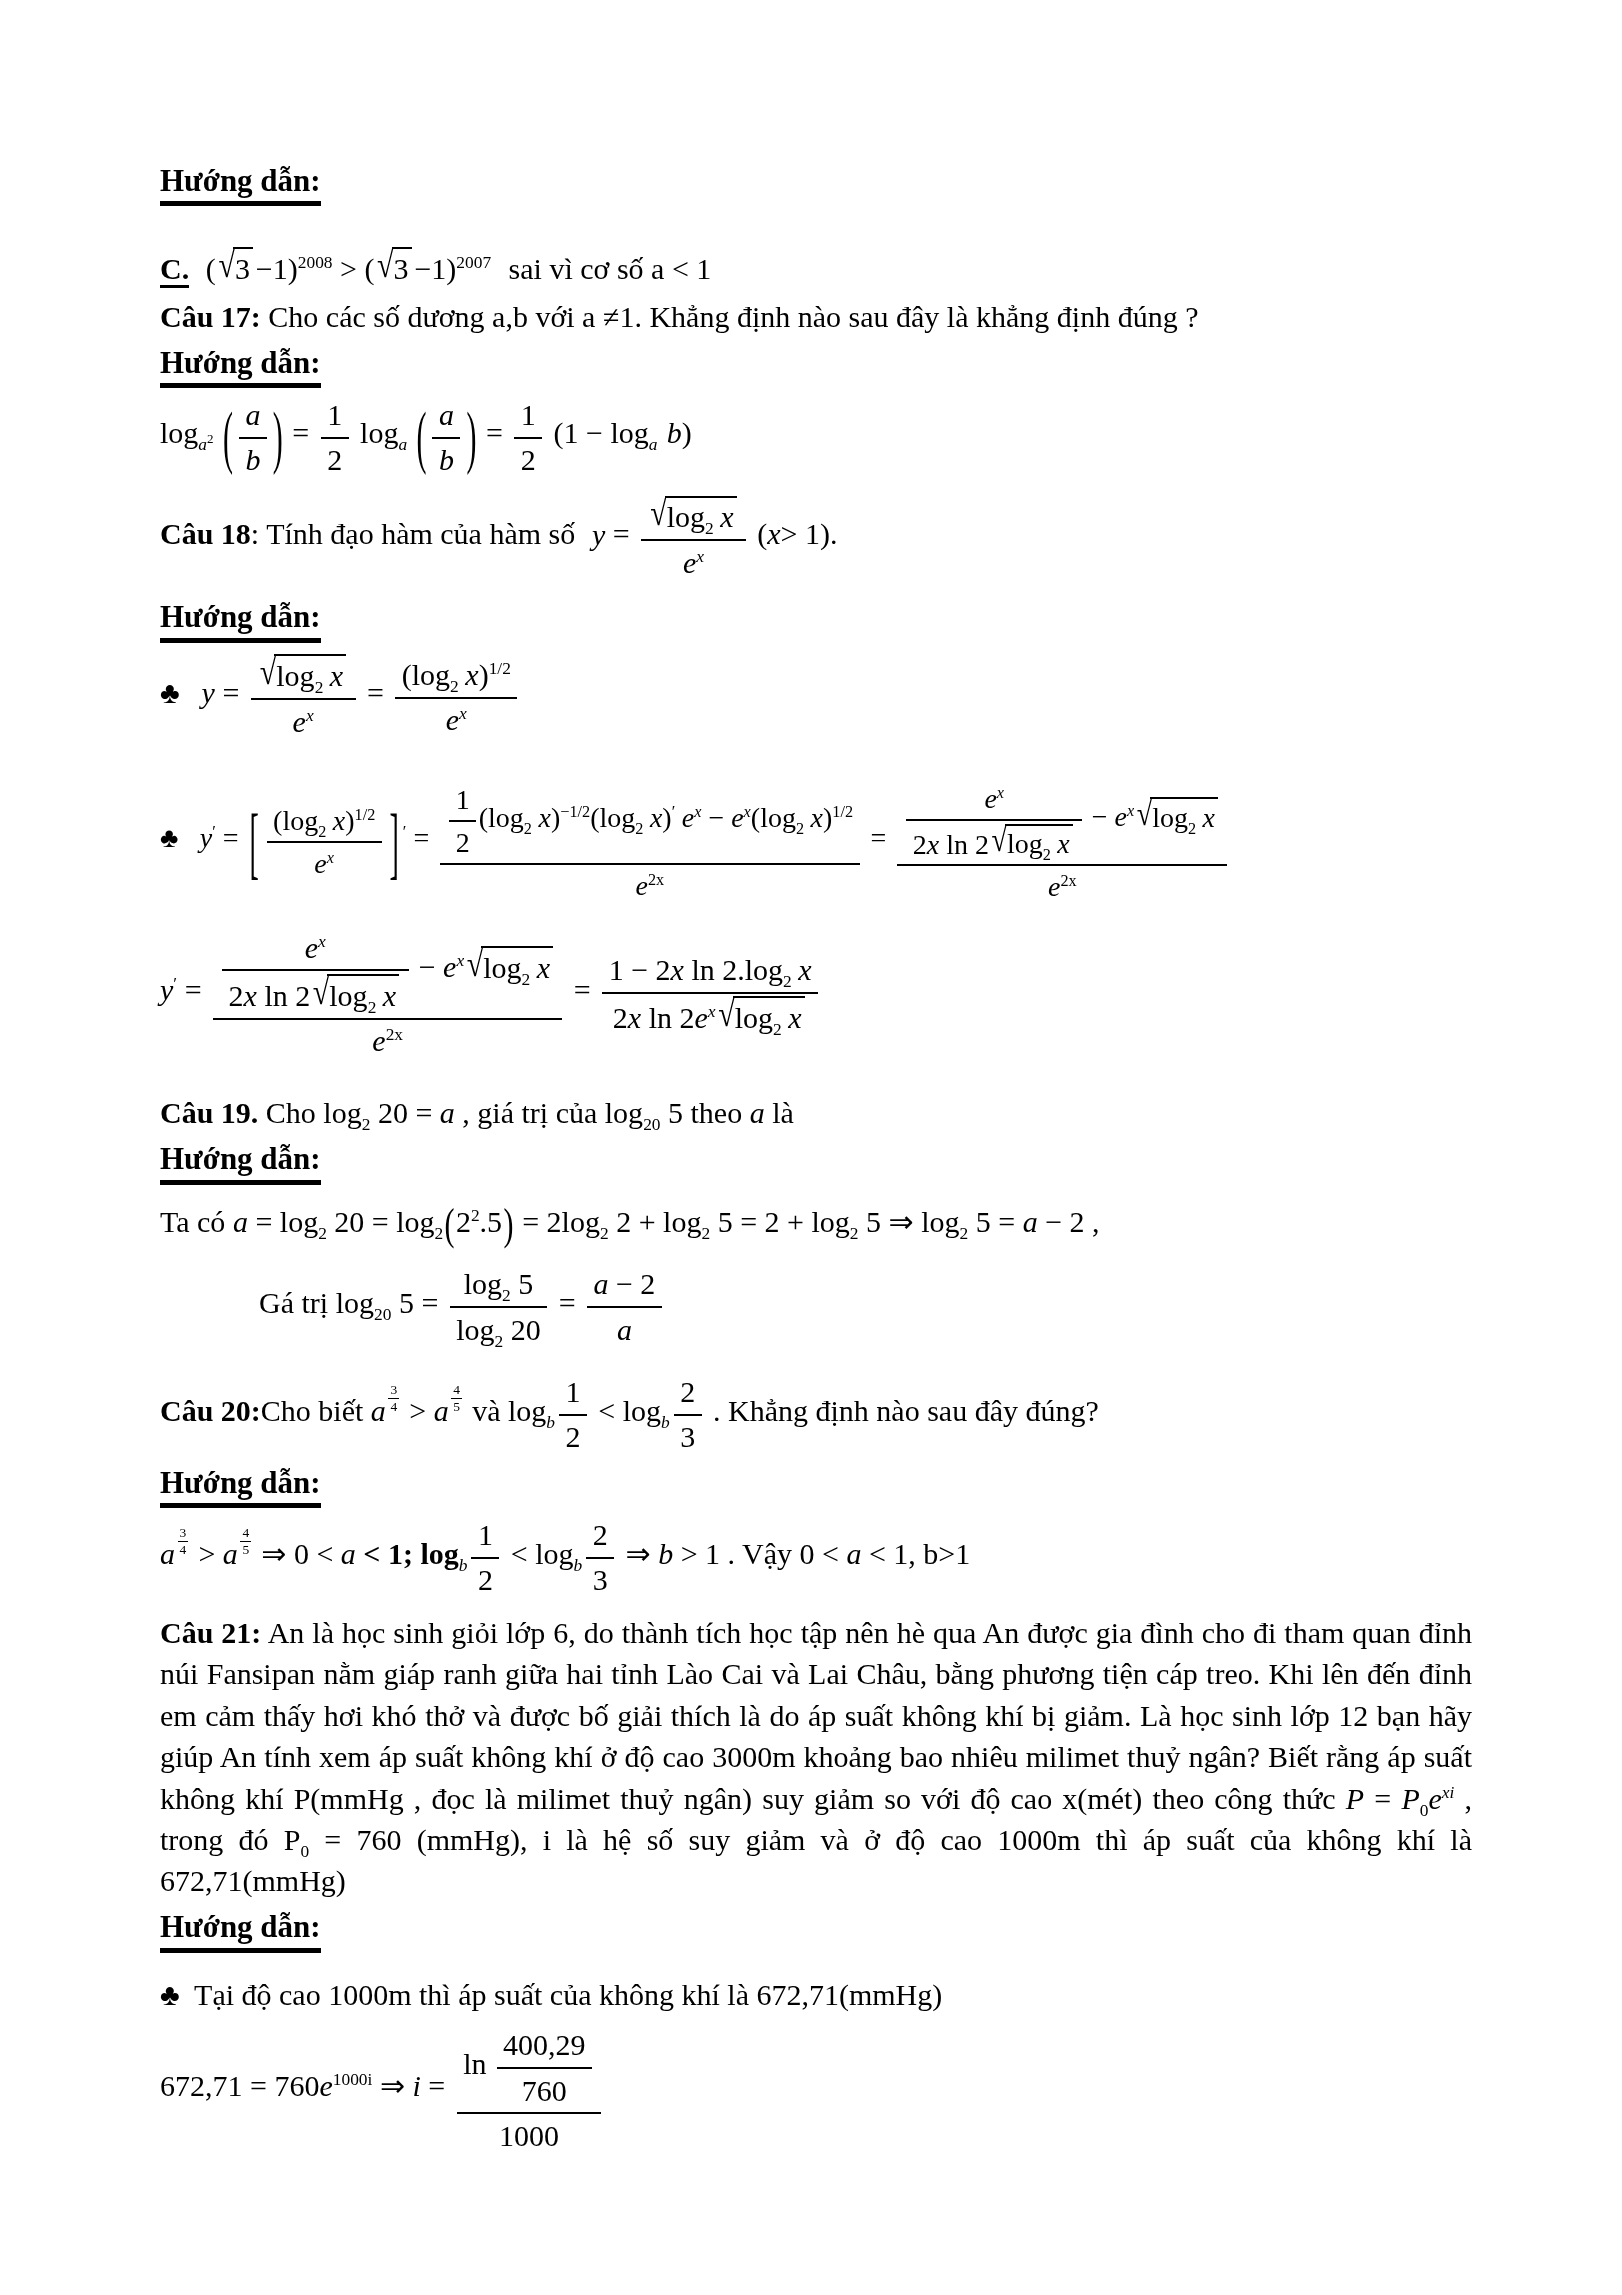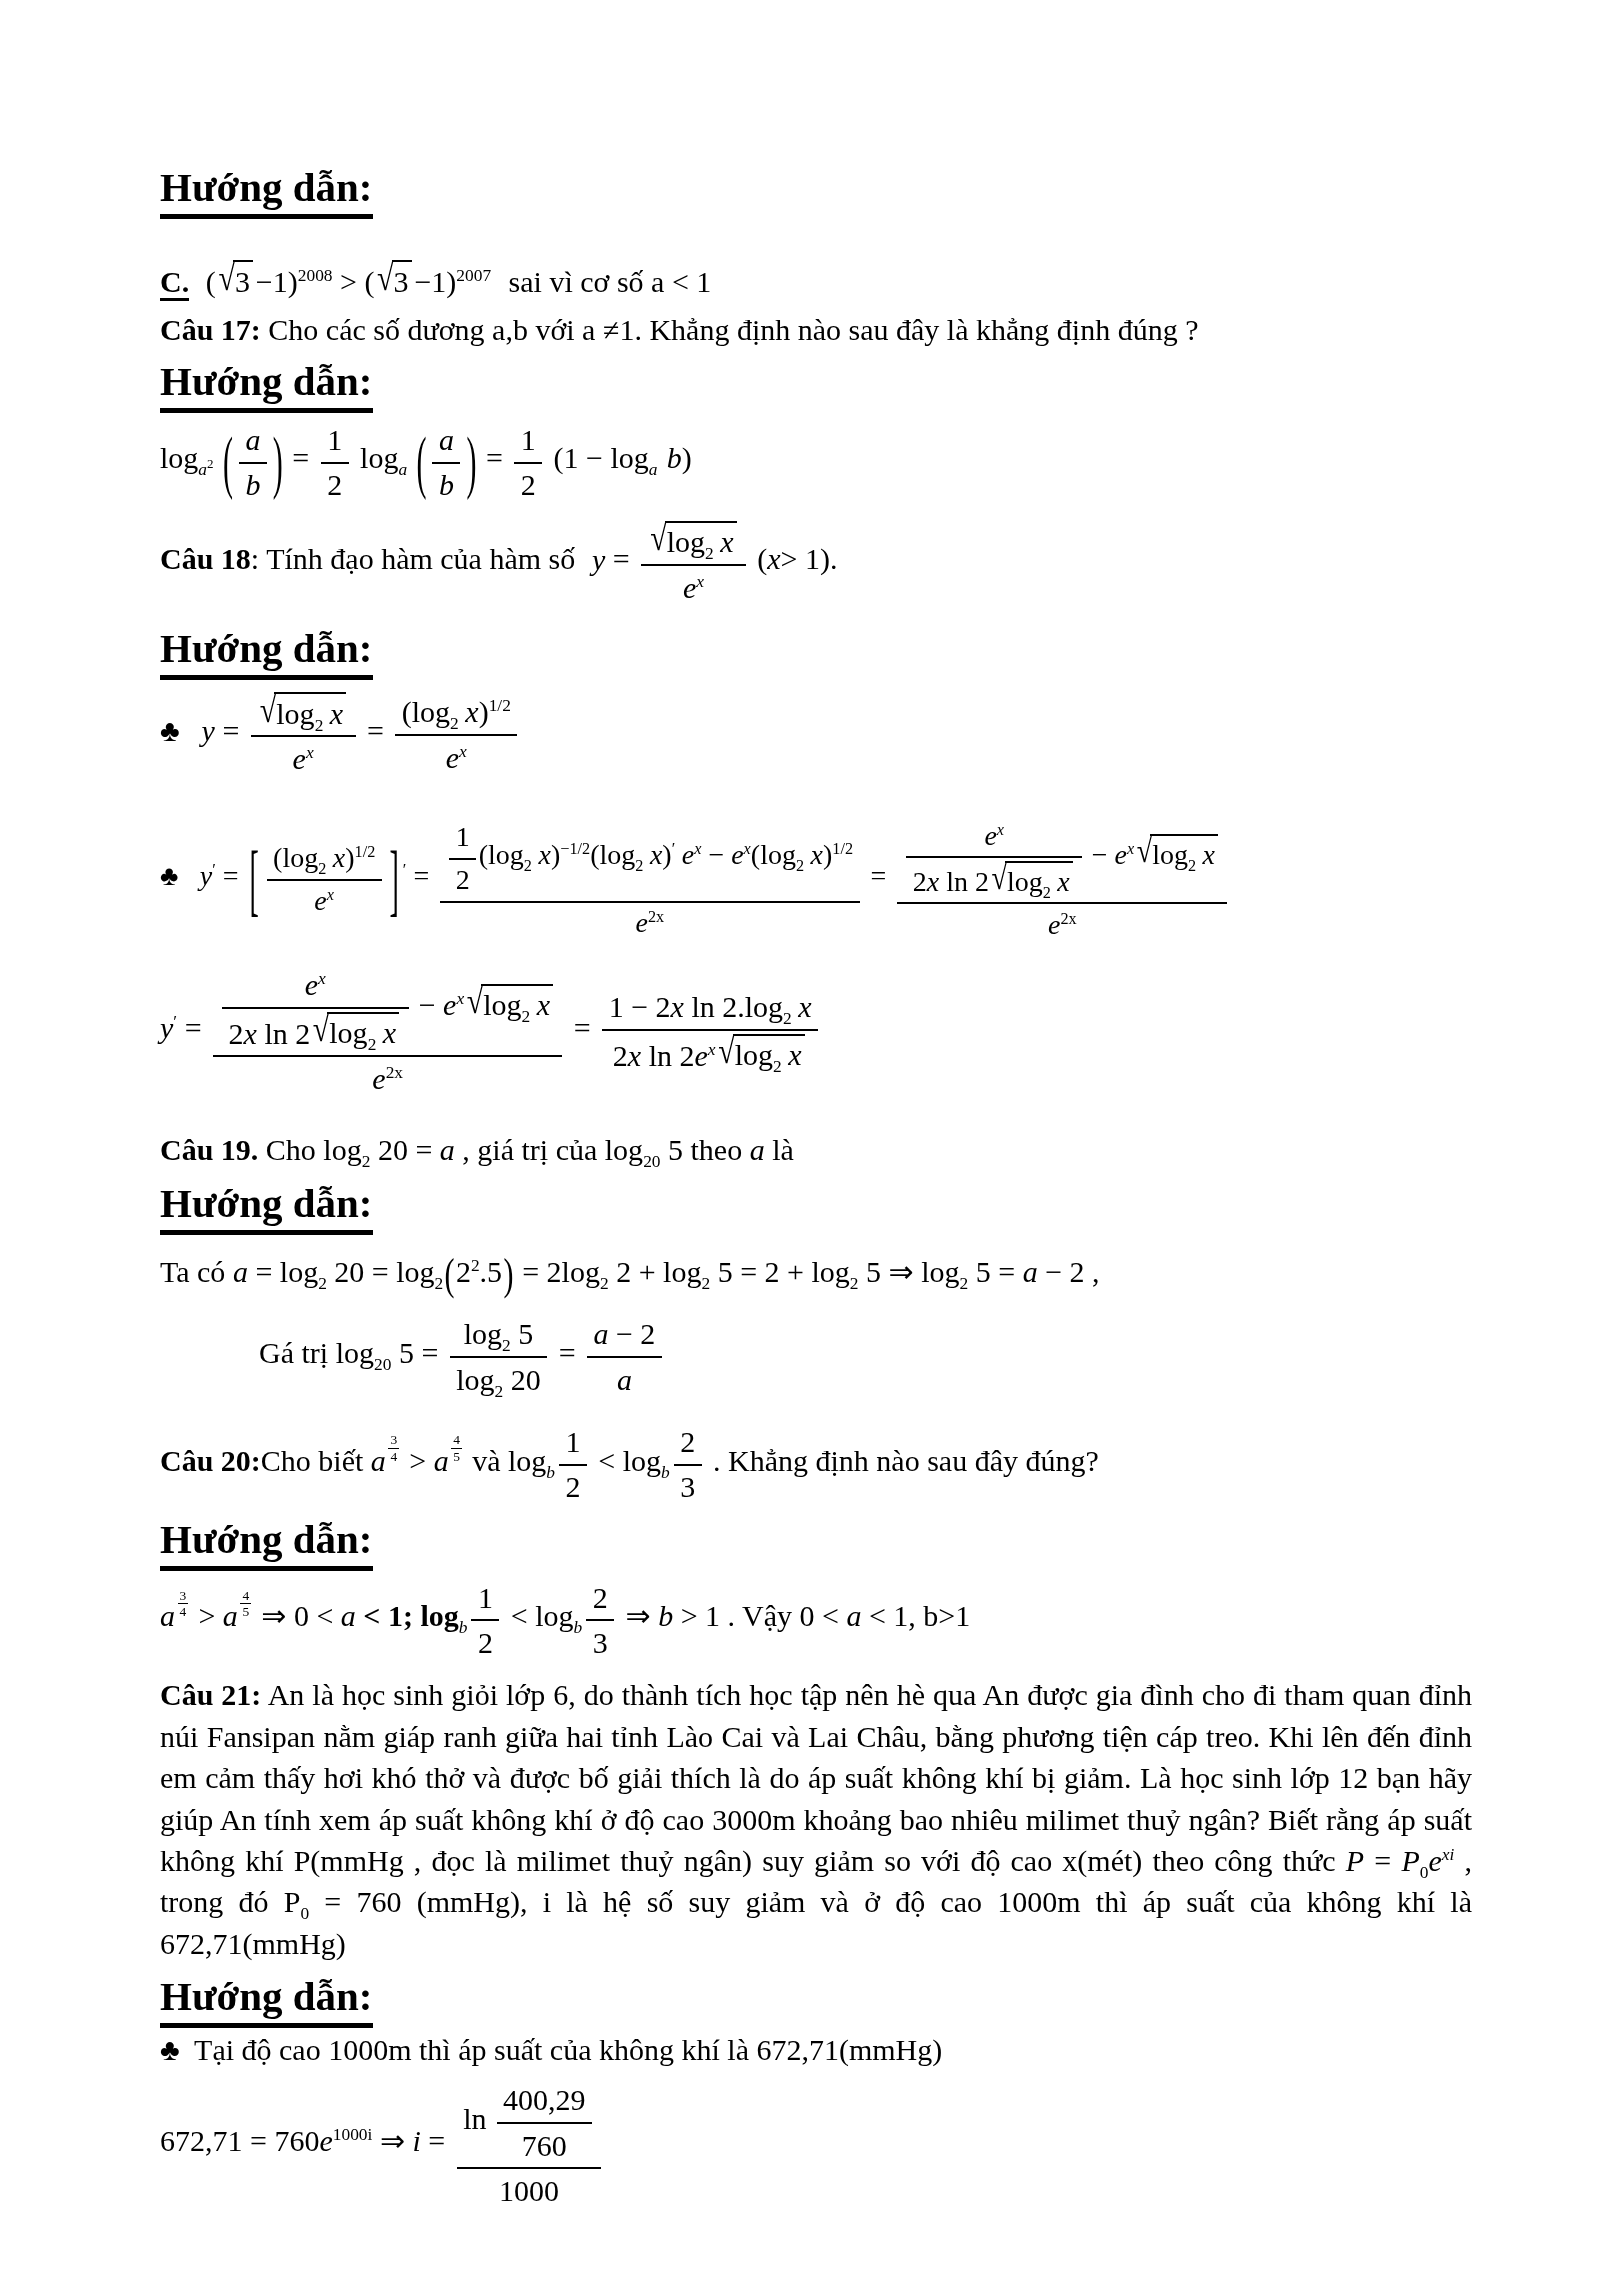--- a/index.html
+++ b/index.html
@@ -1,21 +1,21 @@
 <!DOCTYPE html>
 <html style="font-size:10.5px"><head>
 <meta charset="utf-8">
 <style>
   * { margin:0; padding:0; box-sizing:border-box; }
   html,body { background:#ffffff; }
   body { width:1623px; height:2295px; font-family:"Liberation Serif", serif; font-size:30px; color:#000; }
   .page { position:relative; width:1623px; height:2295px; padding:162px 151px 0 160px; overflow:hidden; background:#fff; }
   .row { line-height:1.25; }
   .m { white-space:nowrap; }
-  .hd { display:inline-block; font-weight:bold; font-size:41px; border-bottom:5.2px solid #000; padding-bottom:0.7px; }
+  .hd { display:inline-block; font-weight:bold; font-size:31px; border-bottom:5.2px solid #000; padding-bottom:0.7px; }
   .b { font-weight:bold; }
   .u { border-bottom:3.9px solid #000; }
   i { font-style:italic; }
   sup, sub { font-size:0.58em; line-height:0; }
   sup sup, sub sup { font-size:0.75em; }
   .fr { display:inline-block; vertical-align:middle; text-align:center; margin:0 3.9px; }
   .fr > .fn { display:block; border-bottom:2.6px solid #000; padding:1.3px 6.5px 3.3px; }
   .fr > .fd { display:block; padding:2.6px 6.5px 0; }
   .fr .fr { margin:0 2.6px; }
   .sf { display:inline-block; text-align:center; font-size:0.45em; vertical-align:0.75em; line-height:1.05; margin:0 2.6px; }
@@ -137,21 +137,21 @@
   </div>
 
   <p class="par">
     <span class="b">Câu 21:</span><span> An là học sinh giỏi lớp 6, do thành tích học tập nên hè qua An được gia đình cho đi tham quan đỉnh núi Fansipan nằm giáp ranh giữa hai tỉnh Lào Cai và Lai Châu, bằng phương tiện cáp treo. Khi lên đến đỉnh em cảm thấy hơi khó thở và được bố giải thích là do áp suất không khí bị giảm. Là học sinh lớp 12 bạn hãy giúp An tính xem áp suất không khí ở độ cao 3000m khoảng  bao nhiêu milimet thuỷ ngân? Biết rằng áp suất không khí P(mmHg , đọc là milimet thuỷ ngân) suy giảm so với độ cao x(mét) theo công thức </span><i>P</i><span> = </span><i>P</i><sub>0</sub><i>e</i><sup><i>xi</i></sup><span> , trong đó P</span><sub>0</sub><span> = 760 (mmHg), i là hệ số suy giảm và ở độ cao 1000m thì áp suất của không khí là 672,71(mmHg)</span>
   </p>
 
   <div class="row" style="margin-top:6.5px">
     <span class="hd">Hướng dẫn:</span>
   </div>
 
-  <div class="row m" style="margin-top:3px">
+  <div class="row m" style="margin-top:23px">
     <span class="club">♣</span><span>Tại độ cao 1000m thì áp suất của không khí là 672,71(mmHg)</span>
   </div>
 
   <div class="row m" style="margin-top:10.5px">
     <span>672,71 = 760</span><i>e</i><sup>1000i</sup><span> ⇒ </span><i>i</i><span> = </span>
     <span class="fr"><span class="fn"><span>ln </span><span class="fr"><span class="fn">400,29</span><span class="fd">760</span></span></span><span class="fd">1000</span></span>
   </div>
 
 </div>
 

